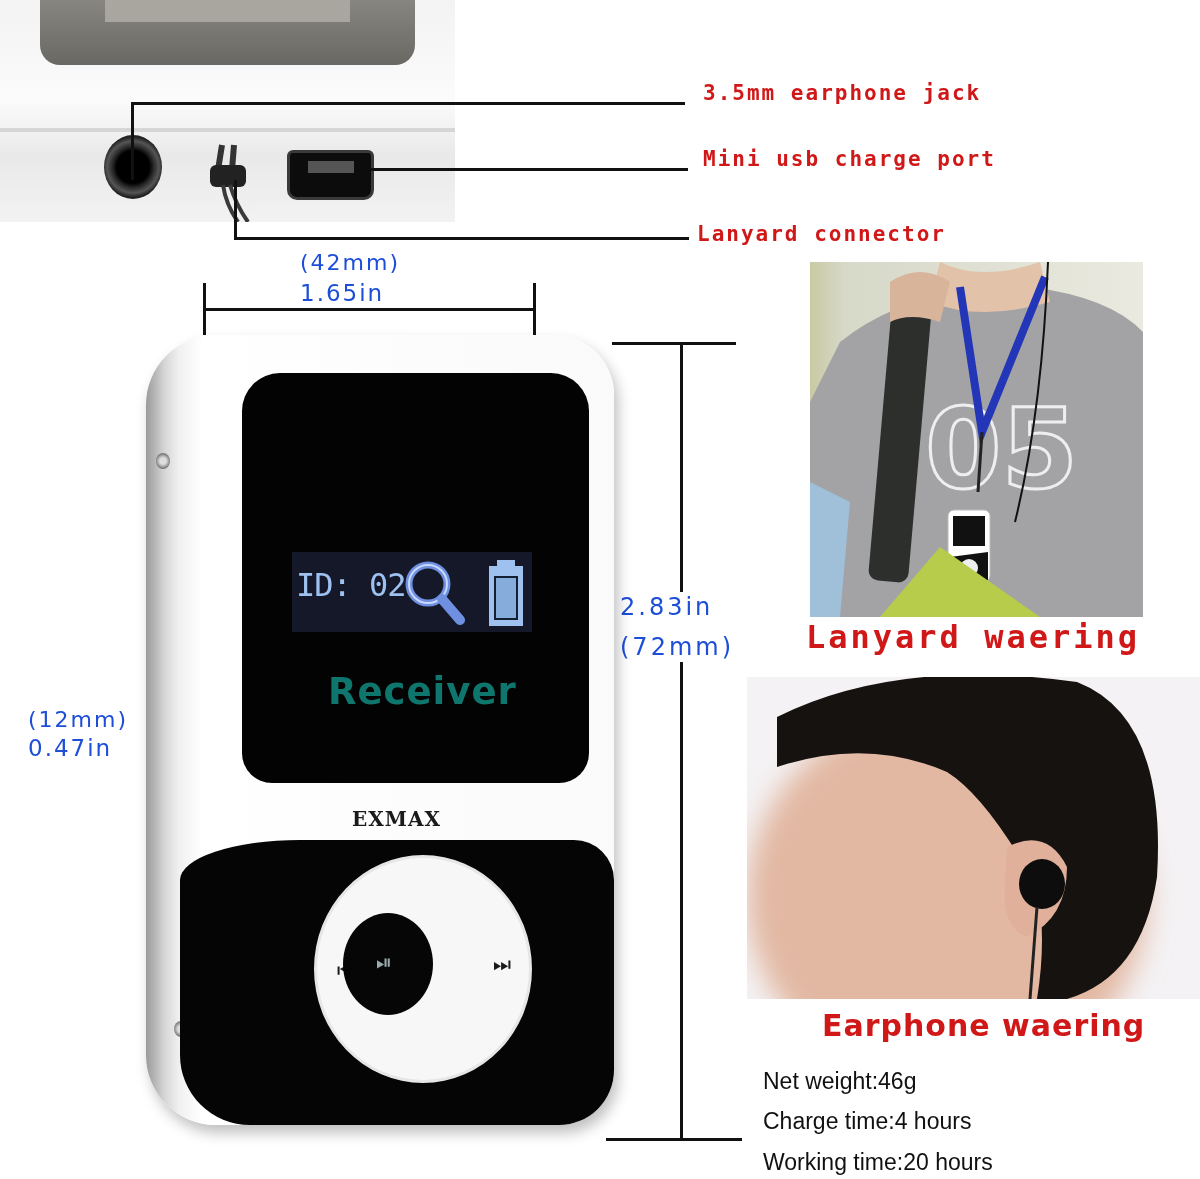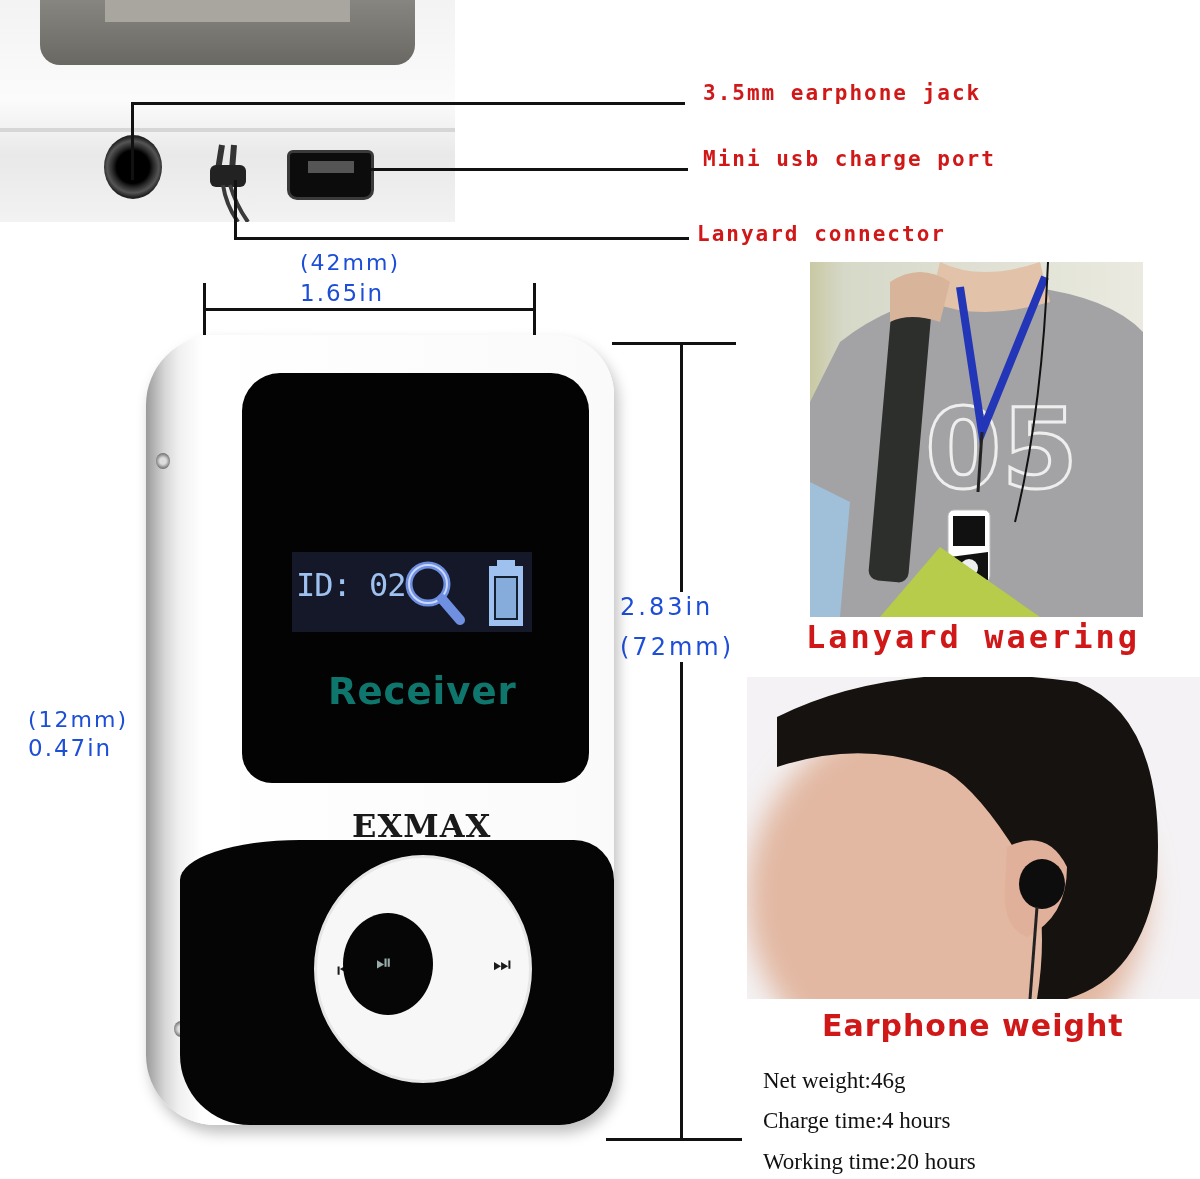--- a/index.html
+++ b/index.html
@@ -19,30 +19,30 @@
   .usb .pins { left: 18px; top: 8px; width: 46px; height: 12px; background: #555; }
   .cord { left: 208px; top: 140px; width: 44px; height: 82px; }
   
   .device { left: 146px; top: 335px; width: 468px; height: 790px; border-radius: 70px 60px 55px 70px; background: linear-gradient(90deg, #9a9a9a 0%, #d6d6d6 4%, #f0f0f0 7%, #ffffff 12%, #fafafa 100%); box-shadow: 4px 8px 14px rgba(0,0,0,0.25); }
   .device .panel { left: 96px; top: 38px; width: 347px; height: 410px; background: #030303; border-radius: 38px 38px 30px 30px; }
   .device .oled { left: 146px; top: 181px; width: 240px; height: 80px; background: #141828; margin-top: 36px; }
   .oled-id { left: 4px; top: 14px; font-family: "DejaVu Sans Mono", monospace; font-size: 32px; color: #9ec1ef; letter-spacing: -1px; }
   .mag { left: 110px; top: 6px; width: 64px; height: 68px; }
   .batt { left: 195px; top: 6px; width: 38px; height: 70px; }
   .receiver { left: 182px; top: 335px; font-family: "DejaVu Sans", sans-serif; font-weight: bold; font-size: 37px; color: #0f766e; letter-spacing: 1px; }
-  .brand { left: 206px; top: 472px; font-family: "DejaVu Serif", serif; font-weight: bold; font-size: 32px; color: #1a1a1a; letter-spacing: 1px; }
+  .brand { left: 206px; top: 472px; font-family: "DejaVu Serif", serif; font-weight: bold; font-size: 20px; color: #1a1a1a; letter-spacing: 1px; }
   .lower { left: 34px; top: 505px; width: 434px; height: 285px; background: #050505; border-radius: 120px 40px 55px 70px / 40px 40px 55px 70px; }
   .wheel { left: 168px; top: 520px; width: 218px; height: 228px; border-radius: 50%; background: #f7f7f7; border: 3px solid #e6e6e6; }
   .wheel-inner { left: 197px; top: 578px; width: 90px; height: 102px; border-radius: 50%; background: #060606; }
   .glyph { font-family: "DejaVu Sans", sans-serif; font-size: 20px; color: #1a1a1a; }
   .screw { width: 14px; height: 16px; border-radius: 50%; background: radial-gradient(circle, #ddd 30%, #777 70%); }
   
   .photo1 { left: 810px; top: 262px; width: 333px; height: 355px; overflow: hidden; background: linear-gradient(90deg, #c9c9a3 0%, #d6d8c8 10%, #eaeae0 100%); text-align: right; }
   .photo2 { left: 747px; top: 677px; width: 453px; height: 322px; overflow: hidden; background: #f4f2f4; }
-  .specs { left: 763px; font-family: Liberation Serif, serif; font-size: 23px; color: #111; white-space: nowrap; }
+  .specs { left: 763px; font-family: Liberation Sans, sans-serif; font-size: 23px; color: #111; white-space: nowrap; }
 </style>
 </head>
 <body>
 
 <div class="abs closeup">
   <div class="abs screen"></div>
   <div class="abs screen-glare"></div>
   <div class="abs edge"></div>
   <div class="abs jack"></div>
   <svg class="abs cord" viewBox="0 0 44 82">
@@ -142,17 +142,17 @@
           <feGaussianBlur stdDeviation="14"></feGaussianBlur>
         </filter>
     </defs>
     <ellipse cx="200" cy="220" rx="200" ry="190" fill="#e2b8a2" filter="url(#blur)"></ellipse>
     <path d="M30 40 Q150 -20 330 5 Q420 40 410 200 Q395 300 320 322 L290 322 Q300 260 290 210 Q240 120 200 95 Q120 60 30 90 Z" fill="#161210"></path>
     <path d="M260 170 Q300 150 320 190 Q320 240 280 260 Q255 250 258 210 Z" fill="#e0b09a"></path>
     <ellipse cx="295" cy="207" rx="23" ry="25" fill="#0d0d0d"></ellipse>
     <line x1="290" y1="230" x2="283" y2="322" stroke="#222" stroke-width="3"></line>
   </svg>
 </div>
-<div class="abs callout" style="left:822px;top:1008px;font-size:30px;letter-spacing:1px;font-family:'DejaVu Sans',sans-serif;">Earphone weight</div>
+<div class="abs callout" style="left:822px;top:1008px;font-size:30px;letter-spacing:1px;font-family:'DejaVu Sans',sans-serif;">Earphone waering</div>
 
 <div class="abs specs" style="top:1068px;">Net weight:46g</div>
 <div class="abs specs" style="top:1108px;">Charge time:4 hours</div>
 <div class="abs specs" style="top:1149px;">Working time:20 hours</div>
 
 </body></html>

